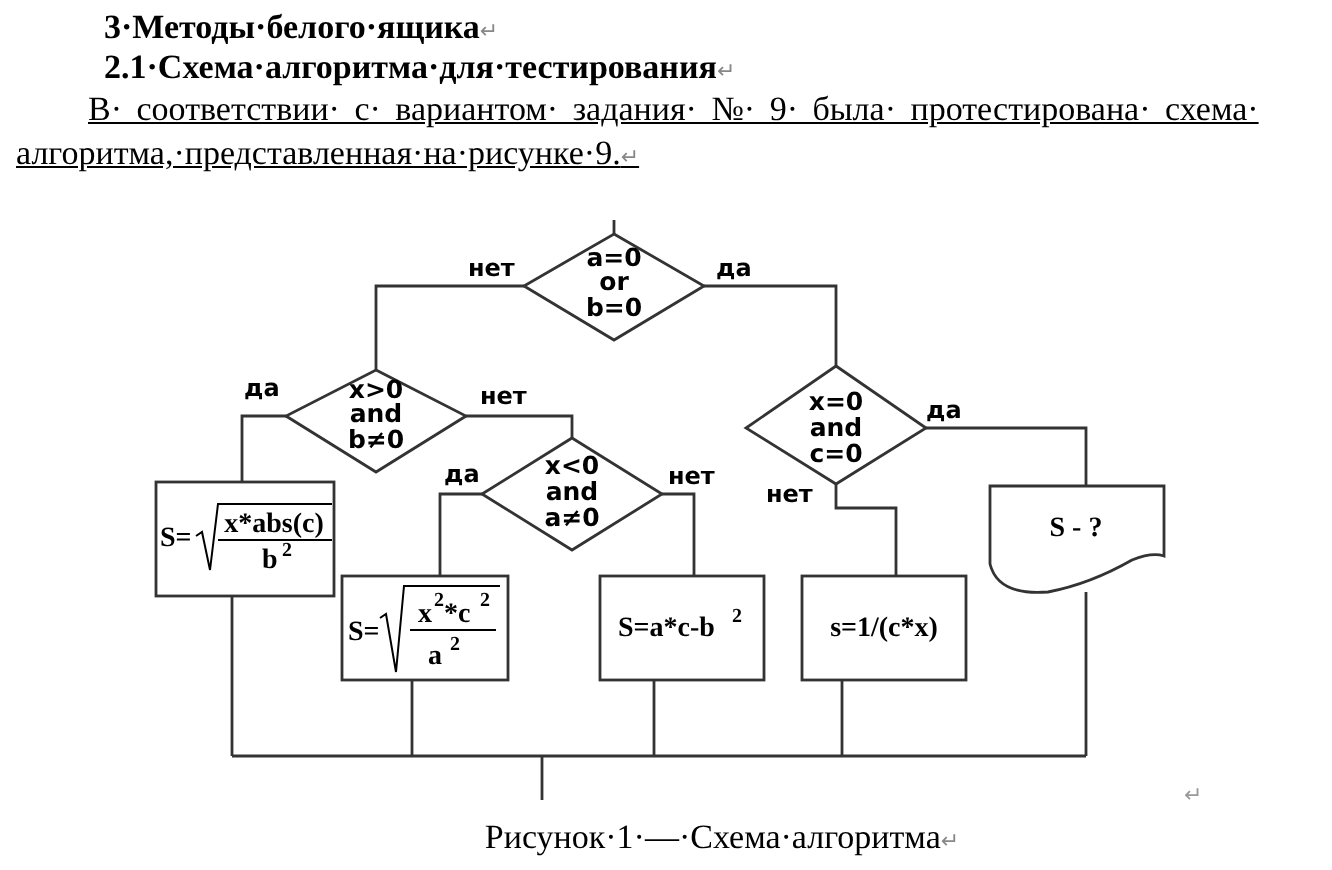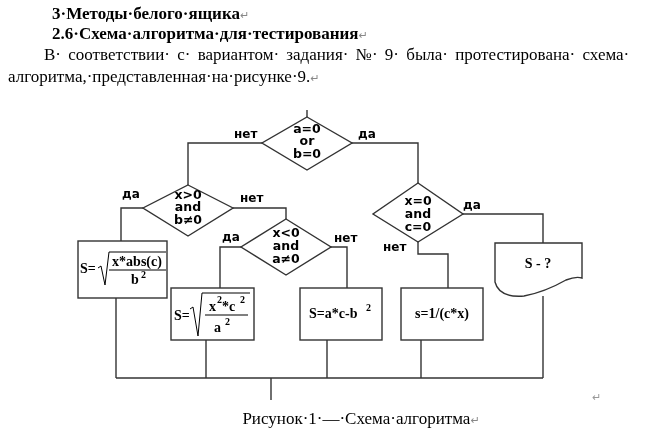--- a/index.html
+++ b/index.html
@@ -1,41 +1,41 @@
 <!DOCTYPE html>
 <html><head>
 <meta charset="utf-8">
 <style>
   html, body { margin: 0; padding: 0; background: #ffffff; }
   body { width: 666px; height: 435px; position: relative; overflow: hidden;
          font-family: "Liberation Serif", serif; color: #000; }
   .h1, .h2 { position: absolute; left: 8px; font-weight: bold; font-size: 17px; line-height: 20px; white-space: nowrap; margin-left: 44px; }
   .h1 { top: 4px; }
   .h2 { top: 24px; }
-  .para { position: absolute; font-size: 17px; line-height: 20px; white-space: nowrap; }
+  .para { position: absolute; font-size: 17px; line-height: 20px; white-space: nowrap; text-decoration: underline; }
   .p1 { top: 45px; left: 44px; word-spacing: 3px; }
   .p2 { top: 67px; left: 8px; }
   .mark { color: #888; font-size: 11px; font-weight: normal; }
   .caption { position: absolute; top: 409px; left: 0; width: 666px; text-align: center; font-size: 17px; padding-left: 28px; }
   svg#flow { position: absolute; left: 0; top: 0; }
   svg text { font-family: "DejaVu Sans", sans-serif; font-weight: bold; font-size: 12px; fill: #000; }
   svg .lbl { font-size: 12px; }
   svg .cond { font-size: 12.5px; }
   svg .formula { font-family: "Liberation Serif", serif; font-size: 14px; font-weight: bold; }
   svg .sup { font-size: 10px; }
   .stray { position: absolute; left: 592px; top: 391px; color: #999; font-size: 11px; }
 </style>
 </head>
 <body>
 
 <div class="h1">
   <span>3·Методы·белого·ящика</span><span class="mark">↵</span>
 </div>
 <div class="h2">
-  <span>2.6·Схема·алгоритма·для·тестирования</span><span class="mark">↵</span>
+  <span>2.1·Схема·алгоритма·для·тестирования</span><span class="mark">↵</span>
 </div>
 <div class="para p1">В· соответствии· с· вариантом· задания· №· 9· была· протестирована· схема·</div>
 <div class="para p2">
   <span>алгоритма,·представленная·на·рисунке·9.</span><span class="mark">↵</span>
 </div>
 
 <svg id="flow" width="666" height="435" viewBox="0 0 666 435">
   <g stroke="#333" stroke-width="1.4" fill="none">
 
     <line x1="307" y1="110" x2="307" y2="117"></line>

